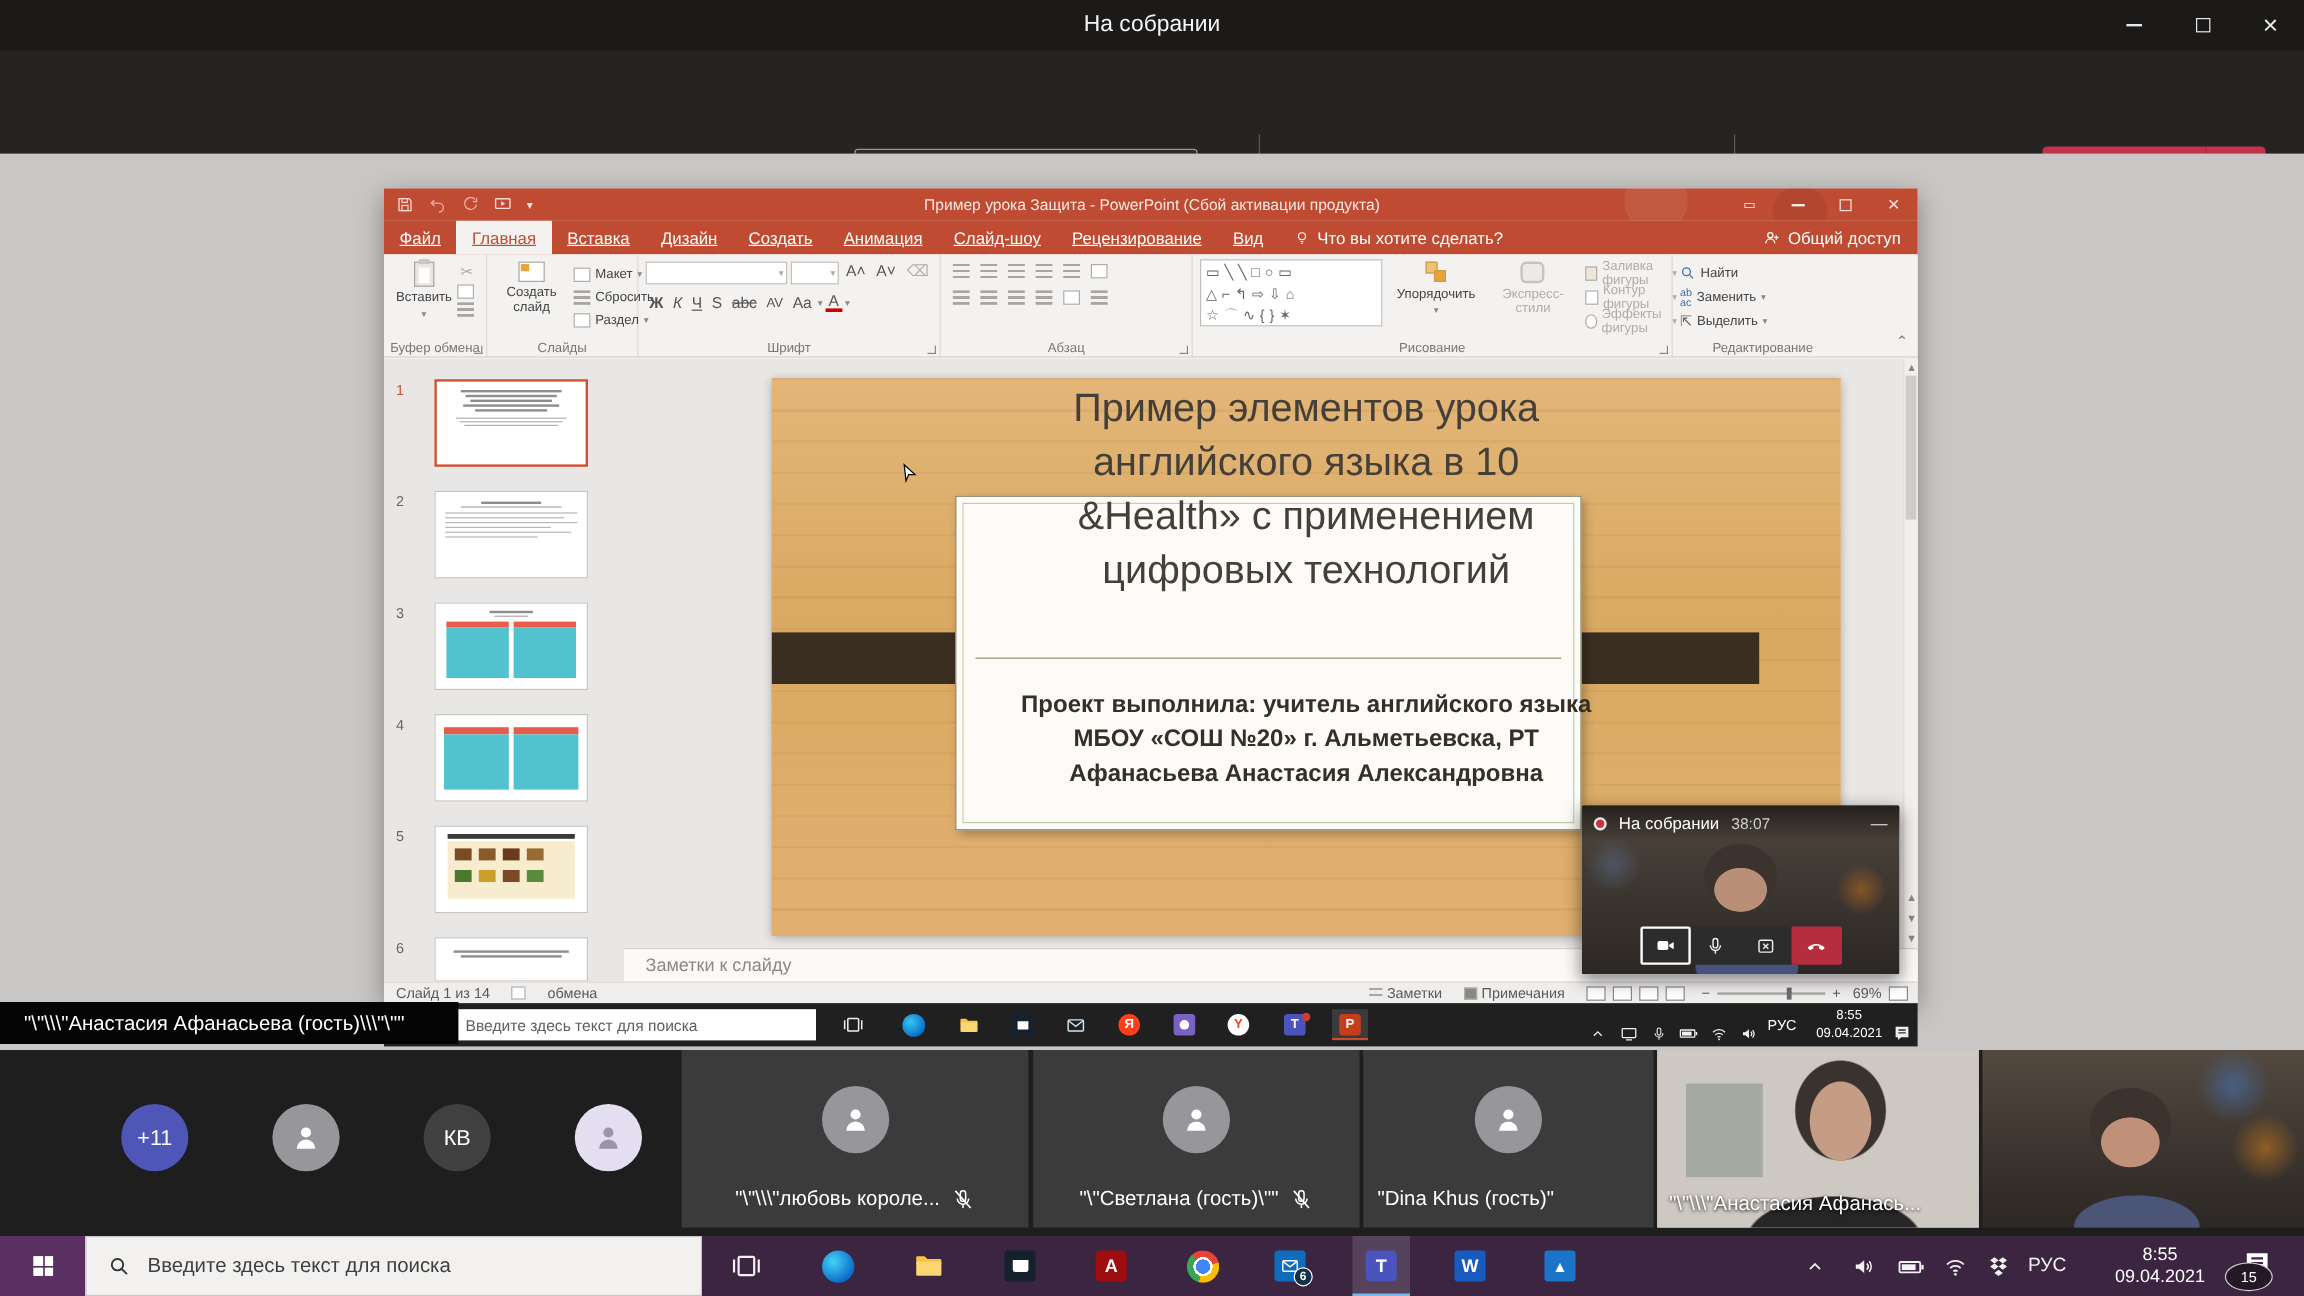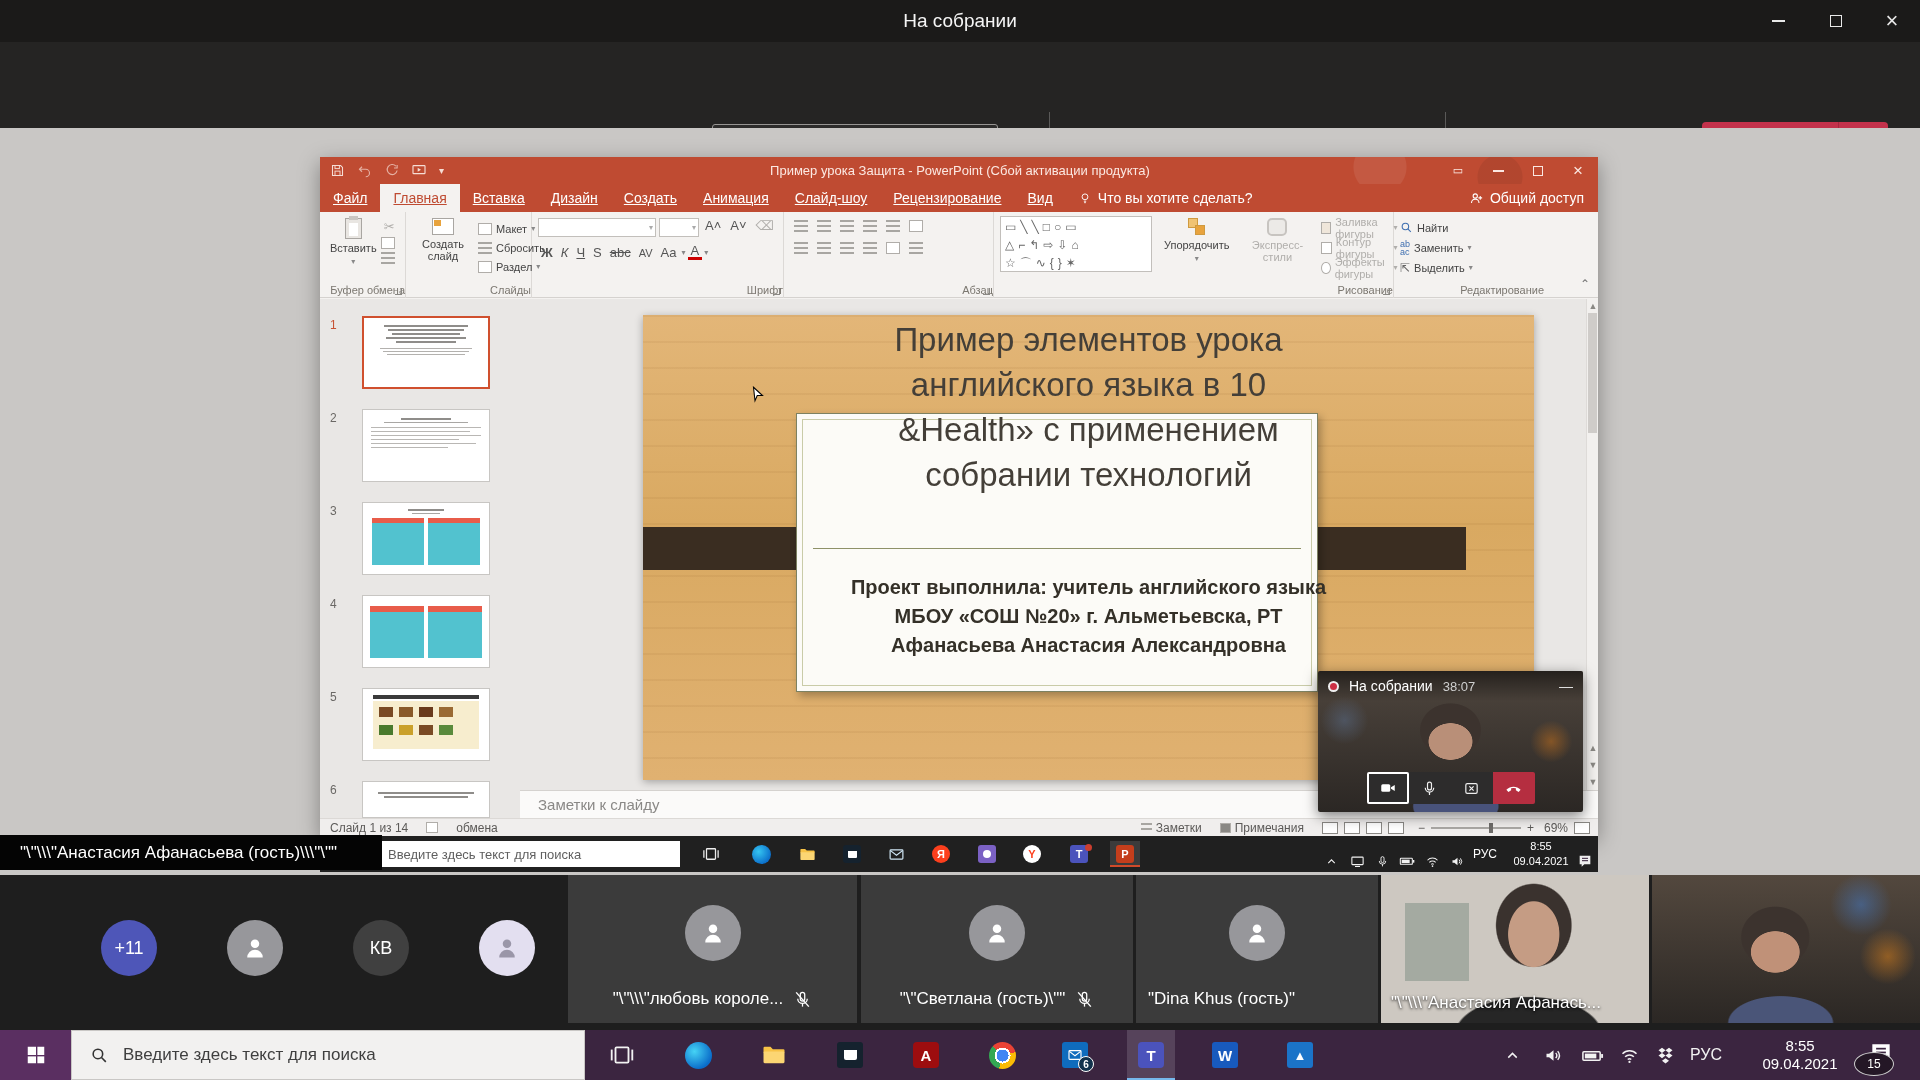--- a/index.html
+++ b/index.html
@@ -36,21 +36,21 @@
   .qat{position:absolute;left:10px;top:0;height:27px;display:flex;align-items:center;gap:12px;color:#f6ddd5;font-size:13px;}
   .ppt-title{position:absolute;left:300px;width:680px;top:0;height:27px;line-height:27px;text-align:center;font-size:13px;color:#fce9e3;white-space:nowrap;}
   .ppt-wc{position:absolute;top:0;height:27px;display:flex;align-items:center;justify-content:center;width:40px;color:#fbe8e2;}
   .ppt-tabs{position:absolute;left:0;top:27px;width:1278px;height:28px;background:#bf4b32;display:flex;align-items:flex-end;color:#fff;font-size:14px;}
   .ptab{padding:5px 13px;height:28px;display:flex;align-items:center;text-decoration:underline;}
   .ptab.active{background:#f4f2f0;color:#bf4b32;}
   .tellme{display:flex;align-items:center;gap:6px;padding:0 12px;height:28px;font-size:14px;color:#fff;}
   .sharebtn{position:absolute;right:14px;top:27px;height:28px;display:flex;align-items:center;gap:6px;color:#fff;font-size:14px;}
   .ribbon{position:absolute;left:0;top:55px;width:1278px;height:86px;background:#f4f2f0;border-bottom:1px solid #d5d2cf;display:flex;}
   .rgroup{position:relative;height:86px;border-right:1px solid #dcd9d6;padding:4px 6px 16px 6px;}
-  .rlabel{position:absolute;left:0;right:0;bottom:2px;text-align:right;font-size:11px;color:#7b7770;}
+  .rlabel{position:absolute;left:0;right:0;bottom:2px;text-align:center;font-size:11px;color:#7b7770;}
   .launcher{position:absolute;right:3px;bottom:3px;width:7px;height:7px;border-right:1px solid #8a8884;border-bottom:1px solid #8a8884;}
   .bigbtn{display:flex;flex-direction:column;align-items:center;justify-content:flex-start;gap:3px;font-size:11px;color:#444;padding:2px 4px;}
   .smrow{display:flex;align-items:center;gap:4px;font-size:11px;color:#444;height:17px;}
   .mini-ic{width:14px;height:12px;background:repeating-linear-gradient(180deg,#a8a6a2 0 2px,transparent 2px 5px);}
   .mini-box{width:14px;height:12px;border:1px solid #b0ada9;background:#fff;}
   .combo{height:19px;background:#fff;border:1px solid #c2bfbb;display:flex;align-items:center;justify-content:flex-end;color:#999;font-size:10px;padding-right:2px;}
   .fgl{font-size:13px;color:#555;padding:0 3px;}
   .dis{color:#b0aeab !important;}
   .shapesbox{width:152px;height:56px;border:1px solid #c2bfbb;background:#fff;color:#666;font-size:12px;line-height:18px;padding:1px 4px;letter-spacing:4px;}
   .chevcollapse{position:absolute;right:8px;bottom:6px;color:#777;font-size:12px;}
@@ -680,21 +680,21 @@
           <div class="wbar" style="left:0;width:167px"></div>
           <div class="wbar" style="left:656px;width:167px"></div>
           <div class="card">
               <div class="inner"></div>
             </div>
           <div class="rule"></div>
           <div class="stitle">
             <span style="display:block">Пример элементов урока</span>
             <span style="display:block">английского языка в 10</span>
             <span style="display:block">&amp;Health» с применением</span>
-            <span style="display:block">собрании технологий</span>
+            <span style="display:block">цифровых технологий</span>
           </div>
           <div class="ssub">
             <span style="display:block">Проект выполнила: учитель английского языка</span>
             <span style="display:block">МБОУ «СОШ №20» г. Альметьевска, РТ</span>
             <span style="display:block">Афанасьева Анастасия  Александровна</span>
           </div>
           <svg class="abs" style="left:106px;top:70px" width="18" height="18">
               <use href="#i-cursor"></use>
             </svg>
         </div>

